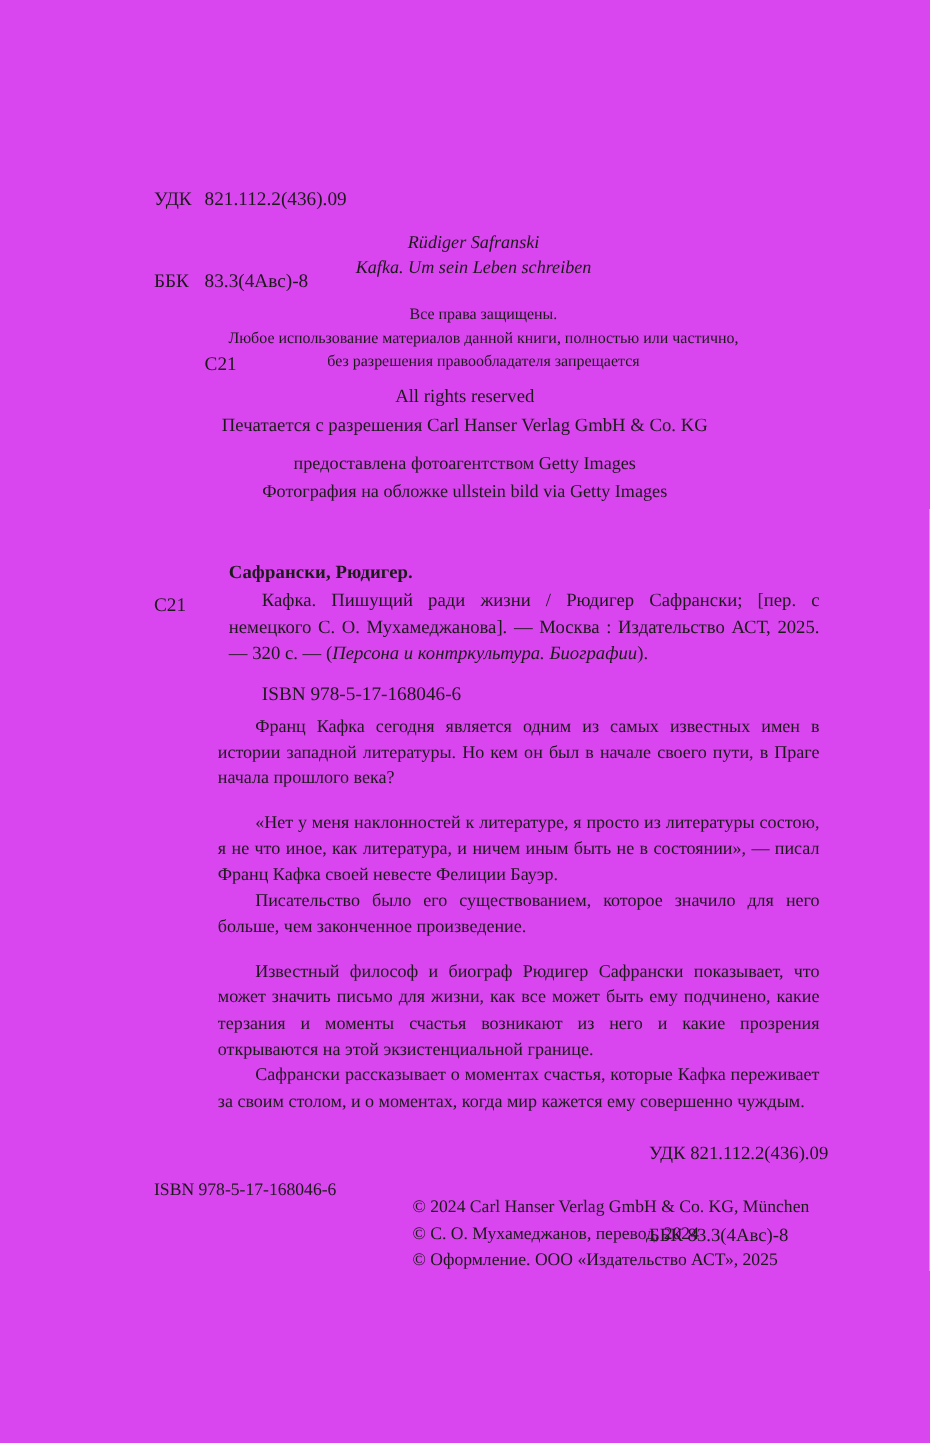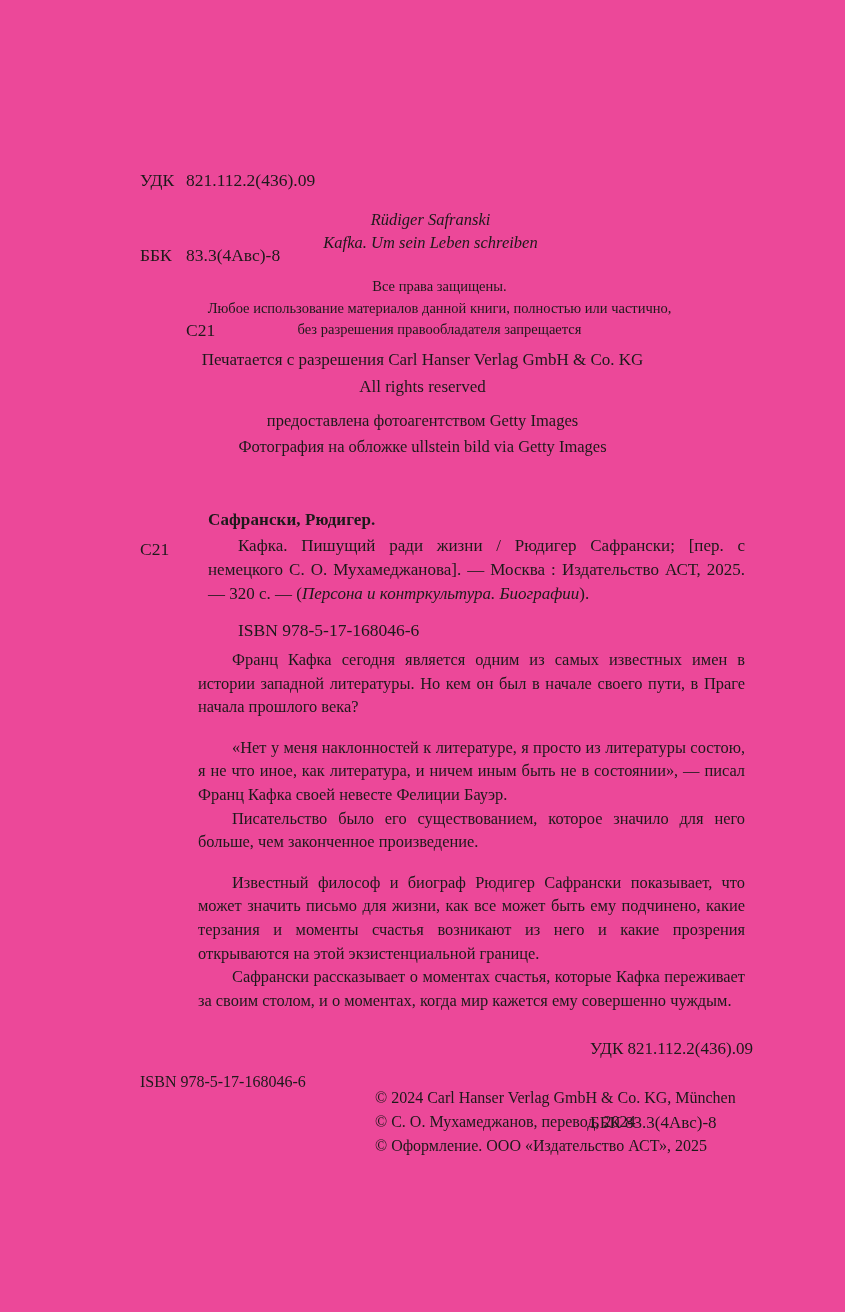--- a/index.html
+++ b/index.html
@@ -14,21 +14,21 @@
     position: relative;
     font-family: "Liberation Serif", "DejaVu Serif", serif;
     color: #1c1a1a;
     overflow: hidden;
     -webkit-font-smoothing: antialiased;
   }
 
   .page {
     position: absolute;
     inset: 0;
-    background: #ec4899;
+    background: #d946ef;
   }
 
   
   .class-block {
     position: absolute;
     left: 140px;
     top: 118px;
     font-size: 17.5px;
     line-height: 25px;
     white-space: pre;
@@ -193,22 +193,22 @@
     <span class="line">Kafka. Um sein Leben schreiben</span>
   </div>
 
   <div class="rights-block">
     <span class="line">Все права защищены.</span>
     <span class="line">Любое использование материалов данной книги, полностью или частично,</span>
     <span class="line">без разрешения правообладателя запрещается</span>
   </div>
 
   <div class="permission-block">
+    <span class="line">All rights reserved</span>
     <span class="line">Печатается с разрешения Carl Hanser Verlag GmbH &amp; Co. KG</span>
-    <span class="line">All rights reserved</span>
   </div>
 
   <div class="photo-block">
     <span class="line">предоставлена фотоагентством Getty Images</span>
     <span class="line">Фотография на обложке ullstein bild via Getty Images</span>
   </div>
 
   <div class="cip">
     <span class="cip-marker">С21</span>
     <div class="cip-body">

